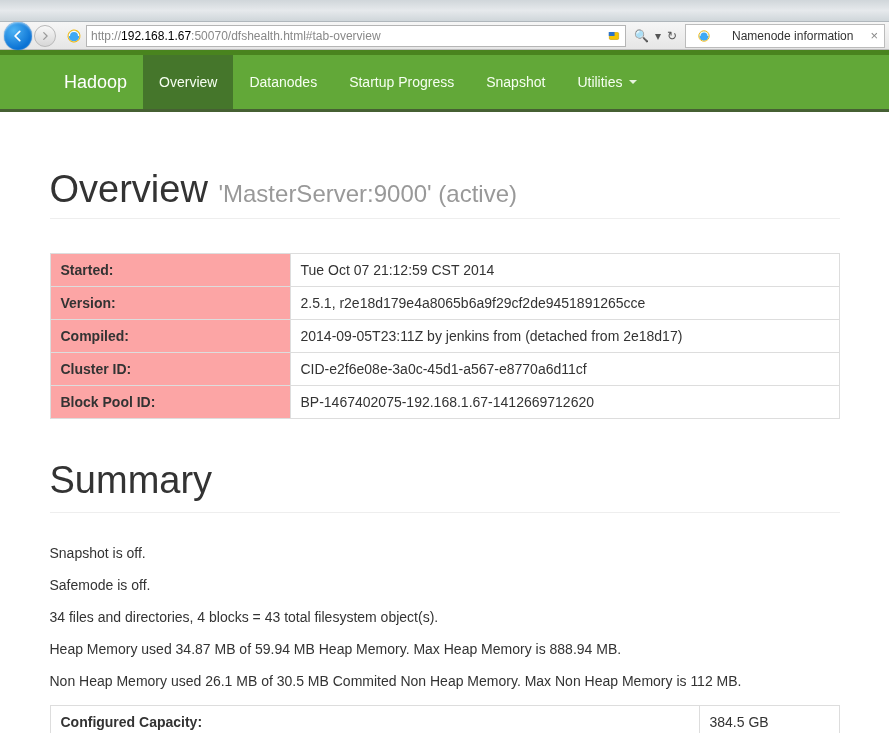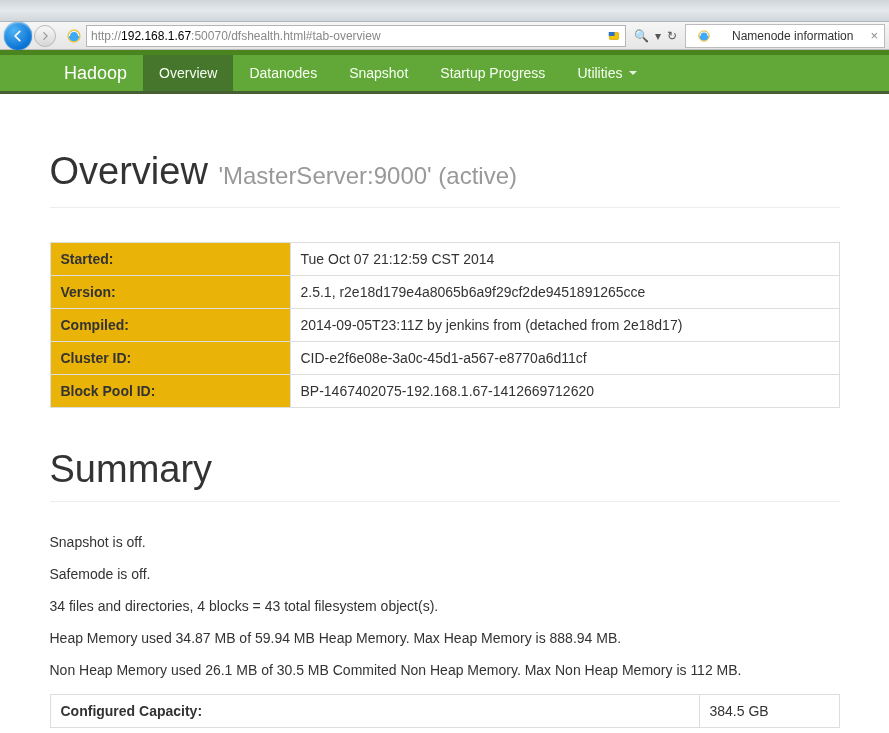--- a/index.html
+++ b/index.html
@@ -87,21 +87,21 @@
   }
 
   
   .navbar {
     background: #62a838;
     border-top: 5px solid #49841e;
     border-bottom: 3px solid #466033;
     display: flex;
     align-items: stretch;
     padding-left: 48px;
-    height: 44px;
+    height: 62px;
   }
   .navbar .brand {
     color: #fff;
     font-size: 18px;
     font-weight: 500;
     display:flex; align-items:center;
     padding: 0 16px;
   }
   .navbar .item {
     color: #f6fff1;
@@ -124,21 +124,21 @@
   .container {
     max-width: 830px;
     margin: 0 auto;
     padding: 0 20px 30px;
   }
   h1.overview {
     font-size: 38px;
     font-weight: 500;
     color: #333;
     margin-top: 56px;
-    padding-bottom: 14px;
+    padding-bottom: 7px;
     border-bottom: 1px solid #eee;
   }
   h1.overview small {
     font-size: 24px;
     color: #999;
     font-weight: 400;
   }
   h1.summary {
     font-size: 38px;
     font-weight: 500;
@@ -154,21 +154,21 @@
     font-size: 14px;
   }
   table.info th, table.info td {
     border: 1px solid #ddd;
     padding: 8px 10px;
     text-align: left;
   }
   table.info th {
     width: 240px;
     font-weight: 700;
-    background: #eab308;
+    background: #fca5a5;
   }
   .summary-lines { margin-top: 32px; }
   .summary-lines p { margin-bottom: 16px; font-size: 14px; color:#333; }
 
   table.capacity {
     width: 100%;
     border-collapse: collapse;
     margin-top: 10px;
     font-size: 14px;
   }
@@ -231,22 +231,22 @@
     </span>
     <span>Namenode information</span>
     <span class="close">×</span>
   </div>
 </div>
 
 <div class="navbar">
   <div class="brand">Hadoop</div>
   <div class="item active">Overview</div>
   <div class="item">Datanodes</div>
+  <div class="item">Startup Progress</div>
   <div class="item">Snapshot</div>
-  <div class="item">Startup Progress</div>
   <div class="item">
     <span>Utilities</span>
     <span class="caret"></span>
   </div>
 </div>
 
 <div class="container">
 
   <h1 class="overview">
     <span>Overview</span>

